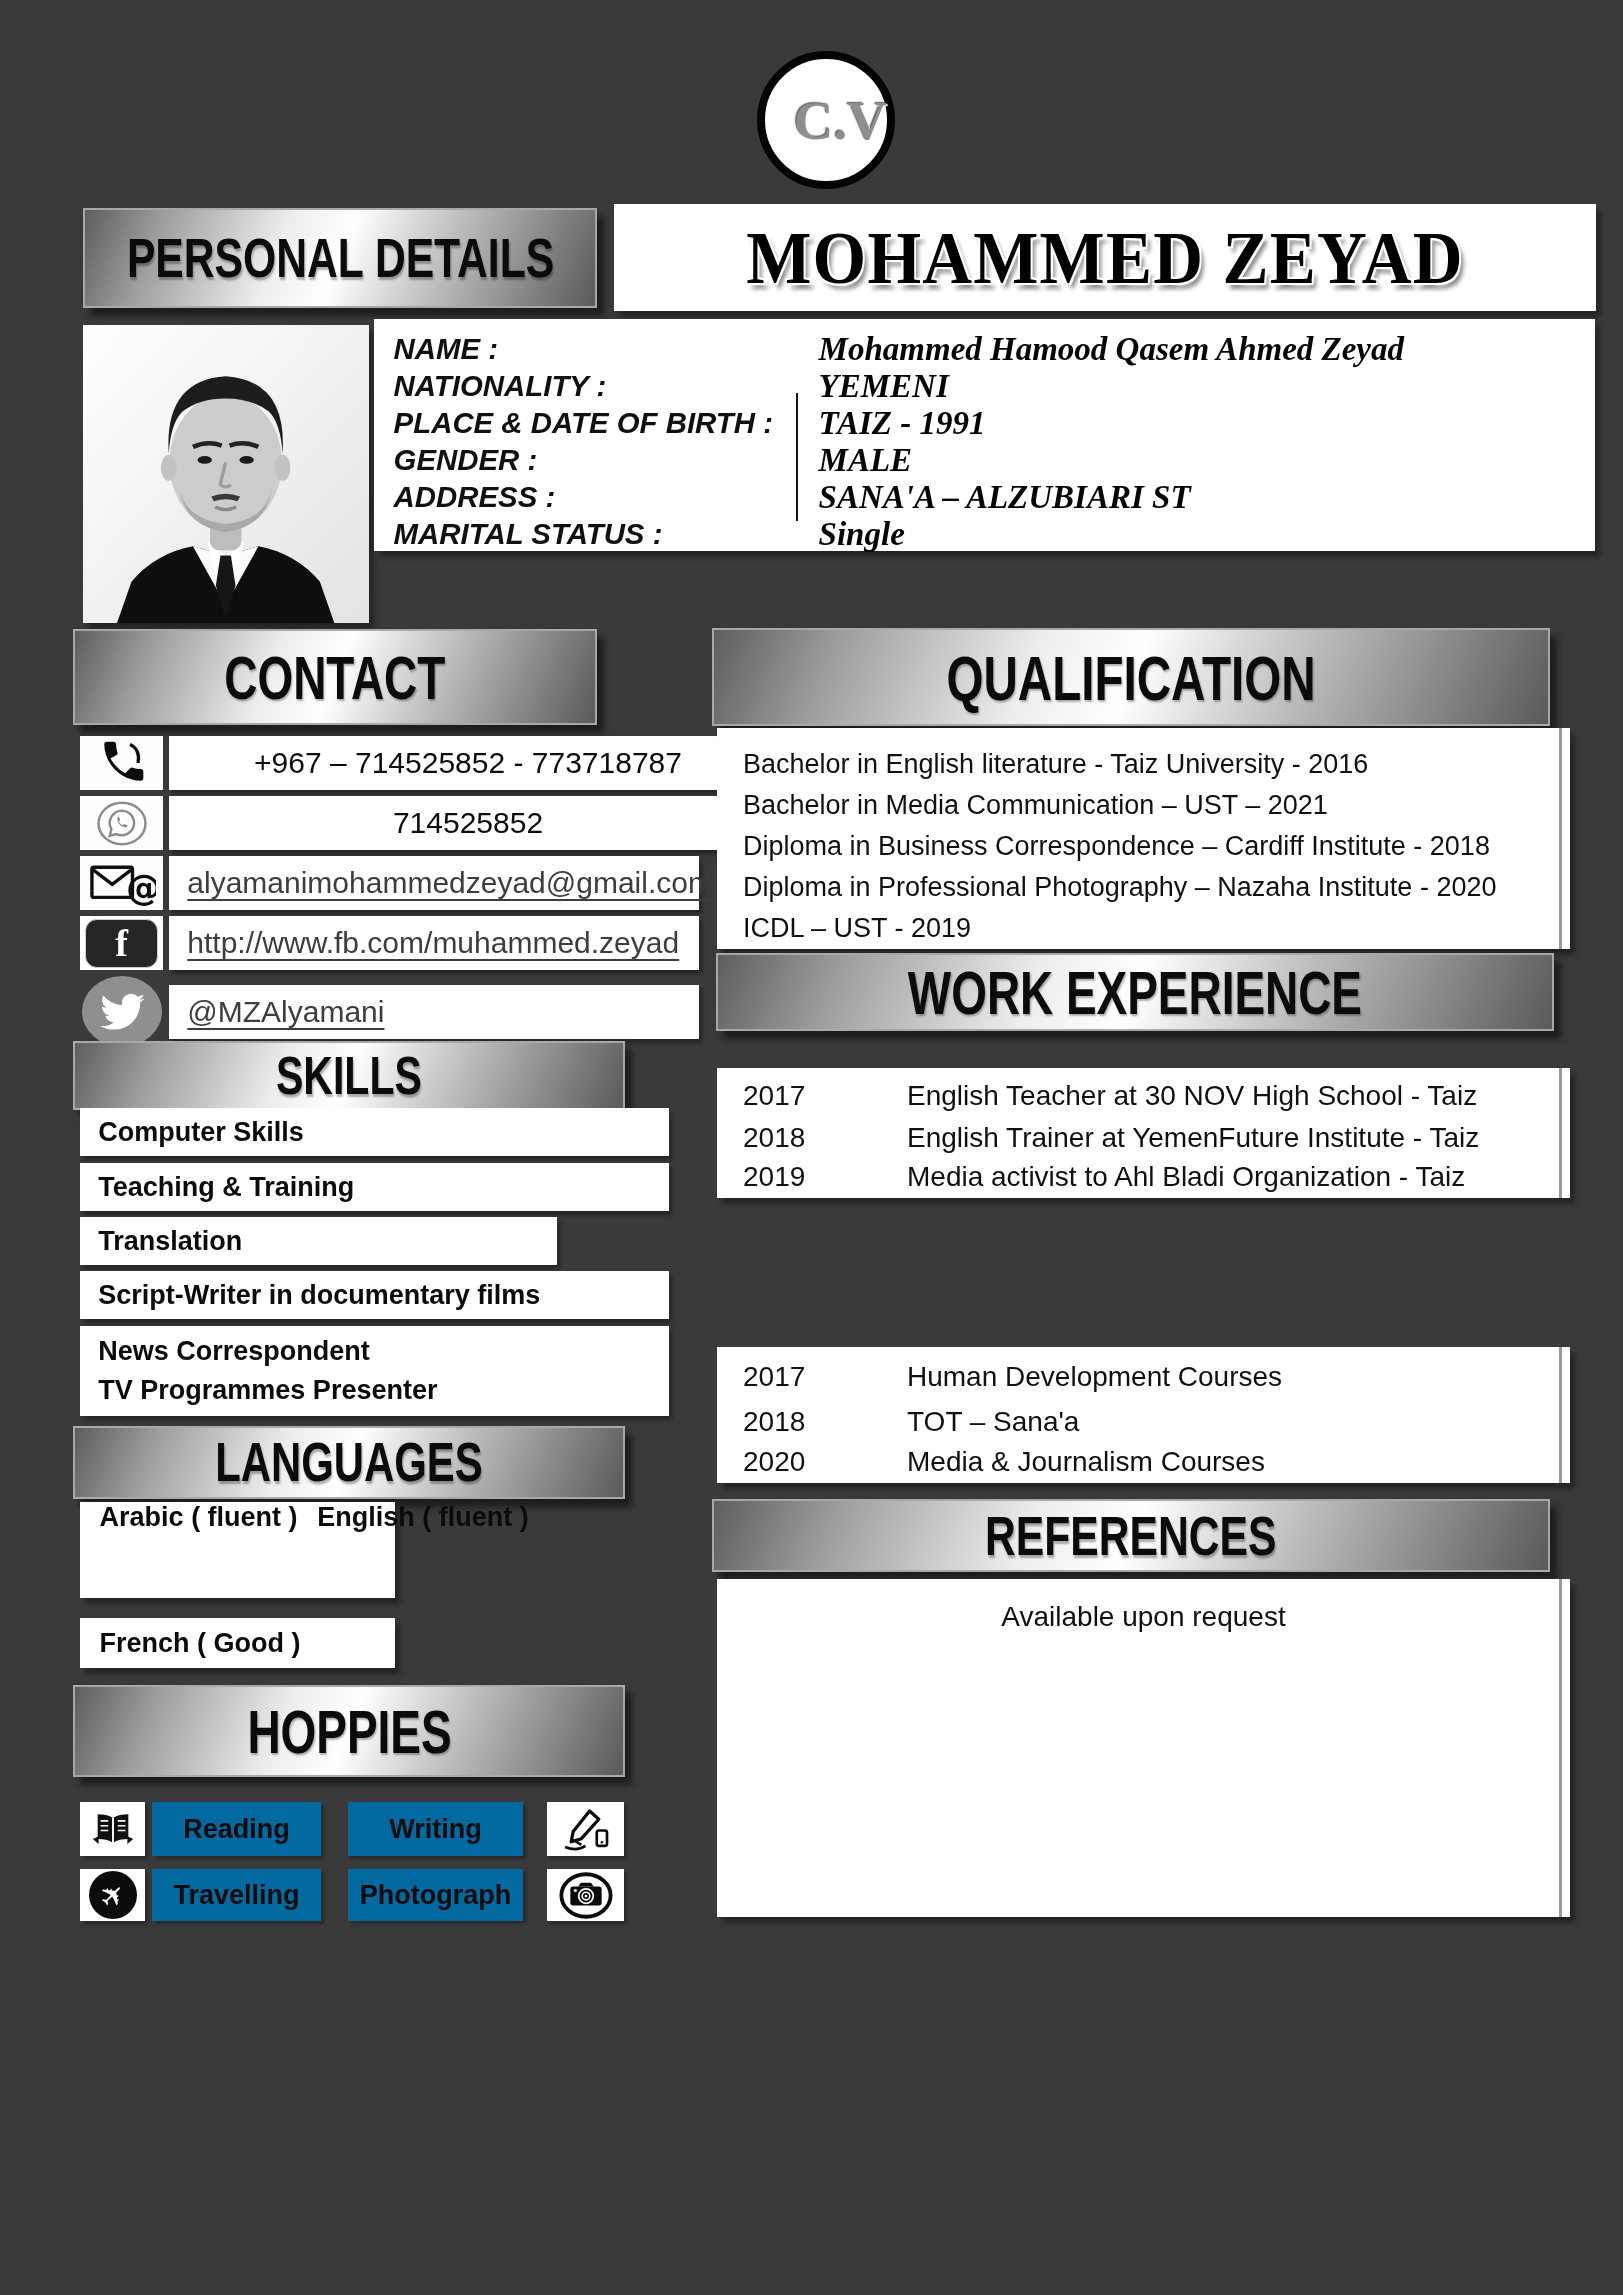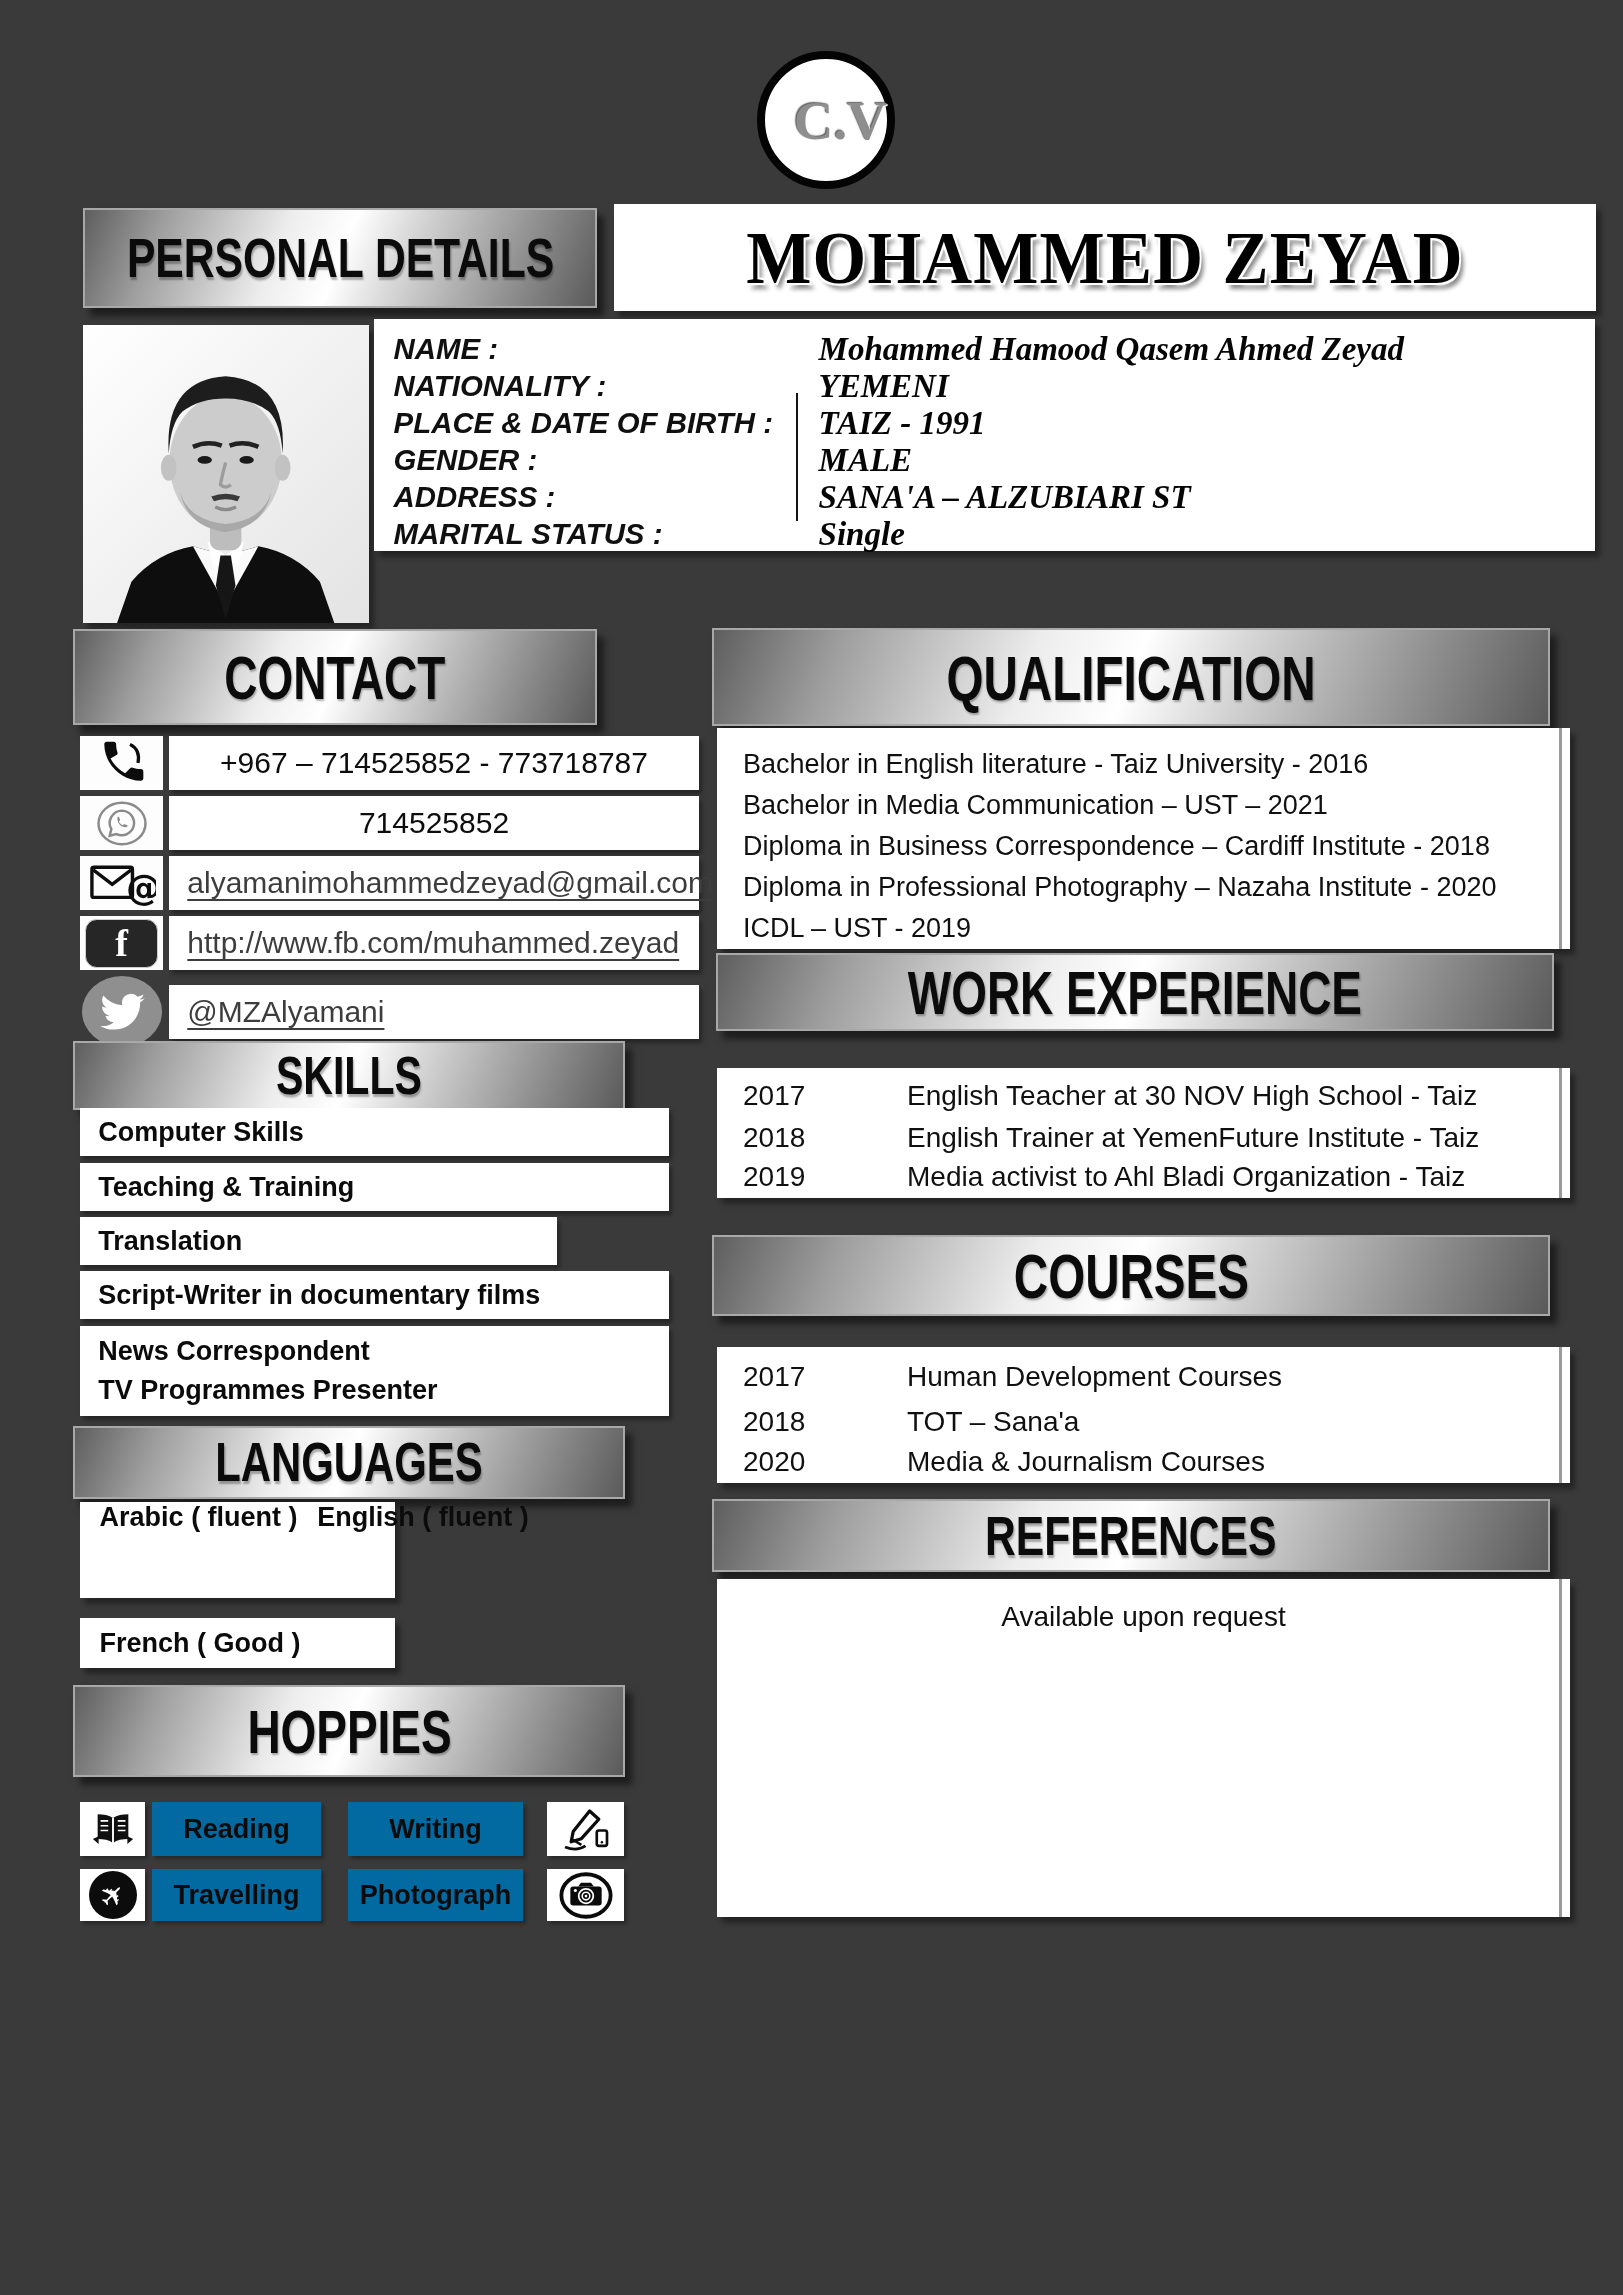--- a/index.html
+++ b/index.html
@@ -36,21 +36,21 @@
   .info-label{width:425px;padding-left:19.6px;font-style:italic;font-weight:600;font-size:29.4px;color:#101010;white-space:nowrap;}
   .info-value{font-family:"Liberation Serif",serif;font-style:italic;font-weight:700;font-size:33px;color:#050505;white-space:nowrap;}
 
   
   .c-icon{position:absolute;left:80px;width:83px;height:54px;background:#fdfdfd;
           display:flex;align-items:center;justify-content:center;}
   .c-icon.nobg{background:transparent;}
   .c-bar{position:absolute;left:169px;width:530px;height:54px;background:#fff;display:flex;align-items:center;
          box-shadow:3.3px 3.9px 3.9px rgba(0,0,0,.35);}
   .c-text{font-size:30px;color:#0d0d0d;white-space:nowrap;}
-  .c-center{justify-content:center;}
+  .c-center{justify-content:center;padding-left:34px;}
   .c-link{color:#3d3d3d;text-decoration:underline;text-decoration-thickness:2px;text-underline-offset:5.9px;padding-left:18.3px;}
 
   
   .qual-box{left:717px;top:728px;width:853px;height:221px;padding:15.7px 0 0 26px;box-sizing:border-box;}
   .qual-line{font-size:27px;color:#101010;line-height:41px;white-space:nowrap;}
   .yr-row{position:absolute;display:flex;font-size:28px;color:#101010;white-space:nowrap;}
   .yr{width:164px;padding-left:26px;}
 
   
   .bar{position:absolute;background:#fff;display:flex;align-items:center;box-shadow:3.3px 3.9px 3.9px rgba(0,0,0,.35);}
@@ -264,23 +264,20 @@
     <span>Translation</span>
   </div>
   <div class="bar" style="left:80px;top:1271px;width:589px;height:48px;">
     <span>Script-Writer in documentary films</span>
   </div>
   <div class="bar" style="left:80px;top:1326px;width:589px;height:90px;flex-direction:column;align-items:flex-start;justify-content:space-around;padding:5.2px 0;box-sizing:border-box;">
     <span>News Correspondent</span>
     <span>TV Programmes Presenter</span>
   </div>
 
-  <div class="hdr" style="left:712px;top:1235px;width:834px;height:77px;">
-    <span style="font-size:58px;">COURSES</span>
-  </div>
   <div class="wbox rbox" style="left:717px;top:1347px;width:853px;height:136px;">
     <div class="yr-row" style="top:14.4px;">
       <div class="yr">2017</div>
       <div>Human Development  Courses</div>
     </div>
     <div class="yr-row" style="top:59px;">
       <div class="yr">2018</div>
       <div>TOT – Sana'a</div>
     </div>
     <div class="yr-row" style="top:99px;">

